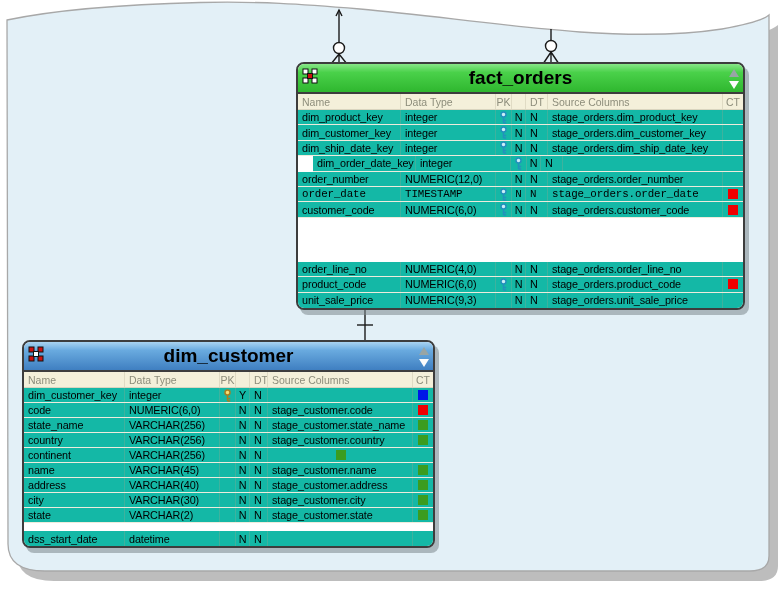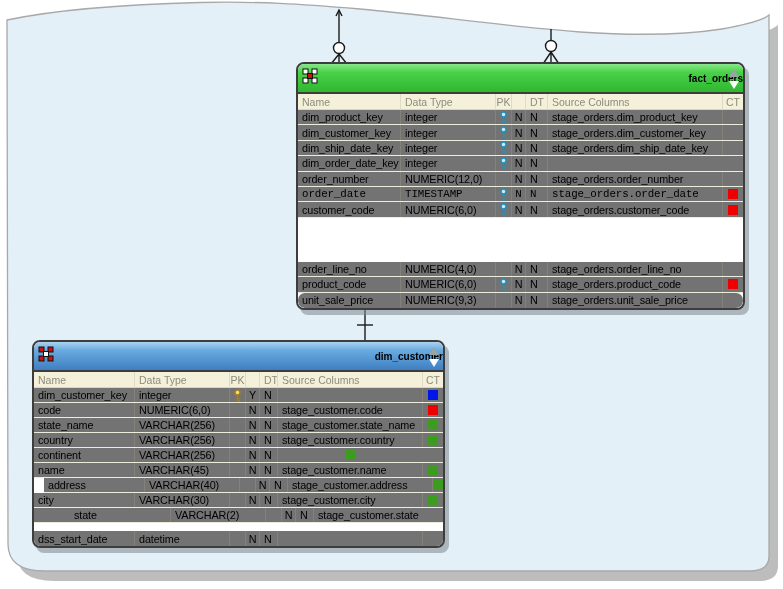--- a/index.html
+++ b/index.html
@@ -5,33 +5,33 @@
   html,body{margin:0;padding:0;}
   body{width:783px;height:589px;background:#ffffff;position:relative;overflow:hidden;
        font-family:"Liberation Sans",sans-serif;}
   #stage{position:absolute;inset:0;}
   #pagesvg{position:absolute;left:0;top:0;}
 
   .table{position:absolute;background:#fff;border:2px solid #3d3d3d;border-radius:8px;
          box-shadow:4px 5px 0 rgba(125,136,142,.55);overflow:hidden;box-sizing:border-box;}
   .thead{height:30px;border-bottom:2px solid #3d3d3d;position:relative;
          display:flex;align-items:center;box-sizing:border-box;}
-  .ttitle{position:absolute;left:0;right:0;text-align:right;font-size:10px;
+  .ttitle{position:absolute;left:0;right:0;text-align:center;font-size:19px;
           font-weight:bold;color:#000;}
   .ticon{position:absolute;left:4px;top:4px;width:17px;height:17px;}
   .scr{position:absolute;right:3px;top:2px;width:12px;height:26px;}
   .tri{position:absolute;left:1px;width:0;height:0;border-left:5px solid transparent;
        border-right:5px solid transparent;}
   .tri.up{top:3px;border-bottom:8px solid #98a5a5;}
   .tri.down{bottom:3px;border-top:8px solid #fcfcfc;}
 
   .cols{display:grid;height:16px;background:#f4f0da;color:#8d8d7b;font-size:10.5px;
         border-bottom:1px solid #d9d5bf;box-sizing:border-box;}
   .rows .row{display:grid;height:var(--rowh);font-size:10.8px;letter-spacing:-0.1px;
-        color:#000;border-bottom:1px solid #edebdc;box-sizing:border-box;background:#737373;}
+        color:#000;border-bottom:1px solid #edebdc;box-sizing:border-box;background:#14b8a6;}
   .rows .row:last-child{border-bottom:none;}
   .c{display:flex;align-items:center;height:100%;padding:0 2px 0 4px;box-sizing:border-box;
      border-right:1px solid rgba(172,166,140,.28);overflow:hidden;white-space:nowrap;}
   .c.center{justify-content:center;padding:0;}
   .c.last{border-right:none;}
   .ctbox{width:10px;height:10px;display:inline-block;}
 </style>
 </head>
 <body>
 
@@ -132,21 +132,21 @@
             <svg width="11" height="13" viewBox="0 0 11 13">
     <circle cx="5.5" cy="3.4" r="2.5" fill="#c9edf8" stroke="#2391bc" stroke-width="1.5"></circle>
     <path d="M5.5 5.9 V12 M5.5 9.4 H8.2 M5.5 12 H8.2" stroke="#2391bc" stroke-width="1.5" fill="none"></path>
   </svg>
           </div>
           <div class="c center">N</div>
           <div class="c ">N</div>
           <div class="c ">stage_orders.dim_ship_date_key</div>
           <div class="c center last"></div>
         </div>
-        <div class="row" style="grid-template-columns: 103px 95px 16px 14px 22px 175px 1fr;">
+        <div class="row" style="grid-template-columns: 103px 95px 16px 14px 22px 175px 1fr; margin-left: 15px;">
           <div class="c ">dim_order_date_key</div>
           <div class="c ">integer</div>
           <div class="c center">
             <svg width="11" height="13" viewBox="0 0 11 13">
     <circle cx="5.5" cy="3.4" r="2.5" fill="#c9edf8" stroke="#2391bc" stroke-width="1.5"></circle>
     <path d="M5.5 5.9 V12 M5.5 9.4 H8.2 M5.5 12 H8.2" stroke="#2391bc" stroke-width="1.5" fill="none"></path>
   </svg>
           </div>
           <div class="c center">N</div>
           <div class="c ">N</div>
@@ -211,33 +211,33 @@
     <path d="M5.5 5.9 V12 M5.5 9.4 H8.2 M5.5 12 H8.2" stroke="#2391bc" stroke-width="1.5" fill="none"></path>
   </svg>
           </div>
           <div class="c center">N</div>
           <div class="c ">N</div>
           <div class="c ">stage_orders.product_code</div>
           <div class="c center last">
             <span class="ctbox" style="background:#ee0000"></span>
           </div>
         </div>
-        <div class="row" style="grid-template-columns: 103px 95px 16px 14px 22px 175px 1fr; border-radius: 7px;">
+        <div class="row" style="grid-template-columns: 103px 95px 16px 14px 22px 175px 1fr;">
           <div class="c ">unit_sale_price</div>
           <div class="c ">NUMERIC(9,3)</div>
           <div class="c center"></div>
           <div class="c center">N</div>
           <div class="c ">N</div>
           <div class="c ">stage_orders.unit_sale_price</div>
           <div class="c center last"></div>
         </div>
       </div>
   </div>
 
-  <div class="table" style="left:32px;top:340px;width:413px;--rowh:15px;">
+  <div class="table" style="left:22px;top:340px;width:413px;--rowh:15px;">
     <div class="thead" style="background: linear-gradient(rgb(169, 211, 240) 0%, rgb(105, 170, 223) 30%, rgb(63, 127, 193) 100%);">
       <span class="ticon">
         <svg width="17" height="17" viewBox="0 0 17 17">
           <g stroke="#111" stroke-width="1">
             <rect x="1" y="1" width="5" height="5" fill="#cc1111"></rect>
             <rect x="10" y="1" width="5" height="5" fill="#cc1111"></rect>
             <rect x="1" y="10" width="5" height="5" fill="#cc1111"></rect>
             <rect x="10" y="10" width="5" height="5" fill="#cc1111"></rect>
             <rect x="5.5" y="5.5" width="5" height="5" fill="#ffffff"></rect>
           </g>
@@ -322,21 +322,21 @@
           <div class="c ">name</div>
           <div class="c ">VARCHAR(45)</div>
           <div class="c center"></div>
           <div class="c center">N</div>
           <div class="c ">N</div>
           <div class="c ">stage_customer.name</div>
           <div class="c center last">
             <span class="ctbox" style="background:#3b9c20"></span>
           </div>
         </div>
-        <div class="row" style="grid-template-columns: 101px 95px 16px 14px 18px 145px 1fr; margin-left: 10px;">
+        <div class="row" style="grid-template-columns: 101px 95px 16px 14px 18px 145px 1fr;">
           <div class="c ">address</div>
           <div class="c ">VARCHAR(40)</div>
           <div class="c center"></div>
           <div class="c center">N</div>
           <div class="c ">N</div>
           <div class="c ">stage_customer.address</div>
           <div class="c center last">
             <span class="ctbox" style="background:#3b9c20"></span>
           </div>
         </div>
@@ -344,21 +344,21 @@
           <div class="c ">city</div>
           <div class="c ">VARCHAR(30)</div>
           <div class="c center"></div>
           <div class="c center">N</div>
           <div class="c ">N</div>
           <div class="c ">stage_customer.city</div>
           <div class="c center last">
             <span class="ctbox" style="background:#3b9c20"></span>
           </div>
         </div>
-        <div class="row" style="grid-template-columns: 101px 95px 16px 14px 18px 145px 1fr; padding-left: 36px;">
+        <div class="row" style="grid-template-columns: 101px 95px 16px 14px 18px 145px 1fr;">
           <div class="c ">state</div>
           <div class="c ">VARCHAR(2)</div>
           <div class="c center"></div>
           <div class="c center">N</div>
           <div class="c ">N</div>
           <div class="c ">stage_customer.state</div>
           <div class="c center last">
             <span class="ctbox" style="background:#3b9c20"></span>
           </div>
         </div>

